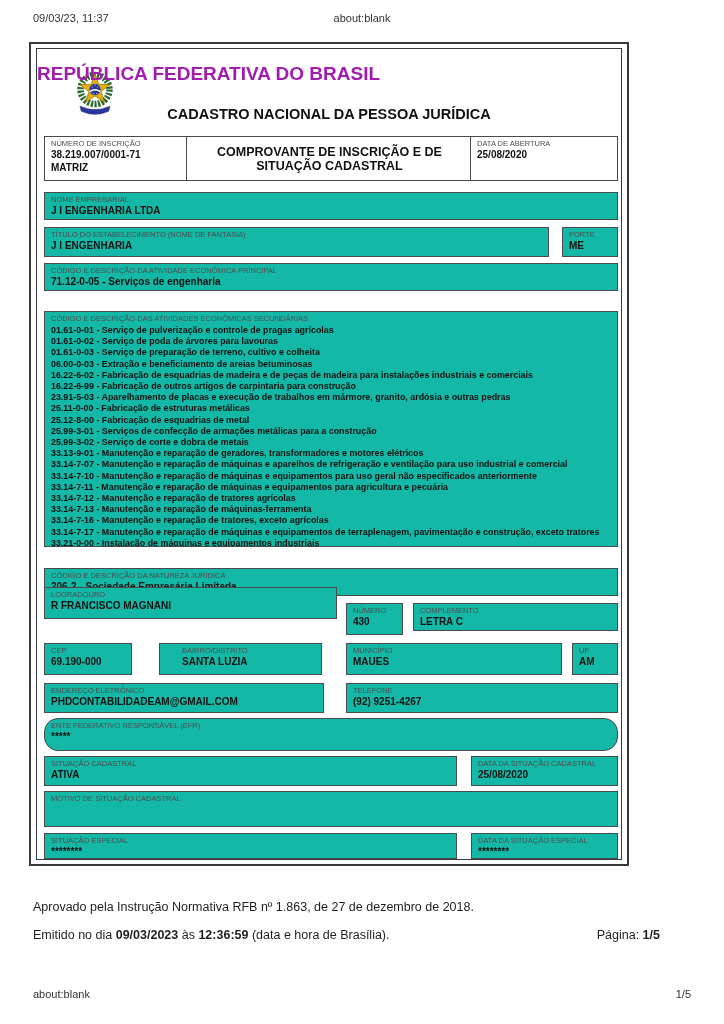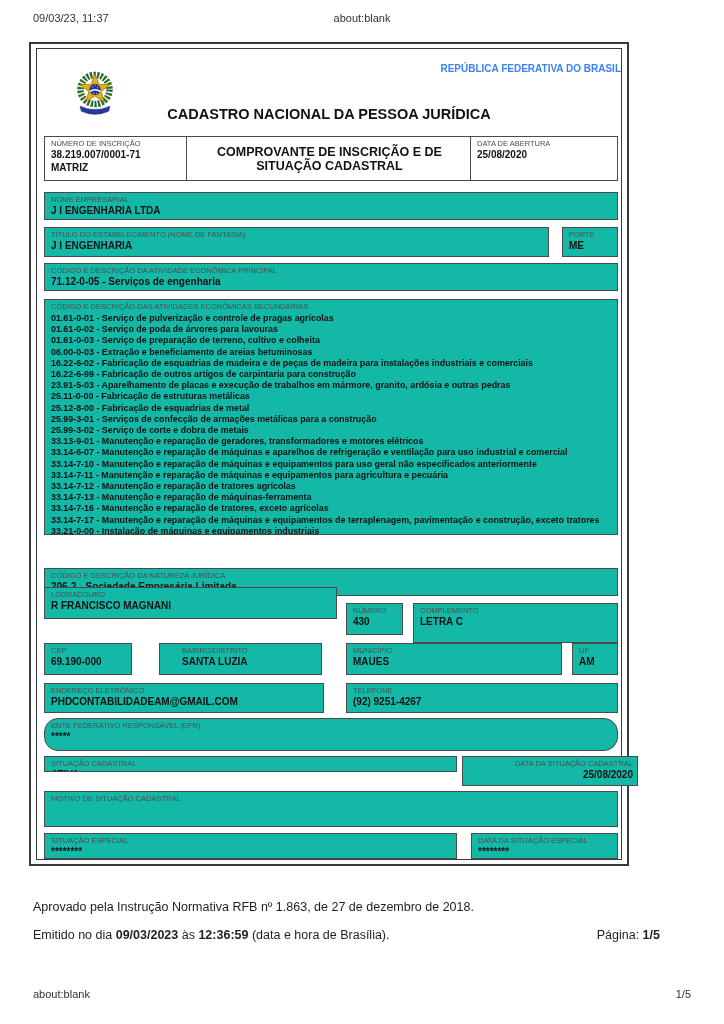--- a/index.html
+++ b/index.html
@@ -18,22 +18,22 @@
   
   .outer{
     position:absolute; left:29px; top:42px; width:600px; height:824px;
     border:2px solid #3a3a3a; box-sizing:border-box;
   }
   .inner{
     position:absolute; left:5px; top:4px; right:5px; bottom:4px;
     border:1px solid #3a3a3a;
   }
   .emblem{position:absolute; left:36px; top:19px; width:44px; height:49px;}
-  .title1{position:absolute; left:0; right:0; top:14px; text-align:right;
-    font-size:10px; font-weight:bold; color:#3b82f6;}
+  .title1{position:absolute; left:0; right:0; top:14px; text-align:left;
+    font-size:19px; font-weight:bold; color:#a21caf;}
   .title2{position:absolute; left:0; right:0; top:57px; text-align:center;
     font-size:14.5px; font-weight:bold; color:#111;}
 
   
   .fbox{
     position:absolute; border:1px solid #4a4a4a; box-sizing:border-box;
     padding:2px 4px 1px 6px; background:#14b8a6; overflow:hidden;
   }
   .flabel{font-size:7.5px; line-height:9px; color:#4d4d4d; white-space:nowrap;}
   .fvalue{font-size:10px; line-height:12px; font-weight:bold; color:#121212; margin-top:1px; white-space:nowrap;}
@@ -112,36 +112,36 @@
       <div class="fbox" style="left:525px; top:178px; width:56px; height:30px;">
         <div class="flabel">PORTE</div>
         <div class="fvalue">ME</div>
       </div>
 
       <div class="fbox" style="left:7px; top:214px; width:574px; height:28px;">
         <div class="flabel">CÓDIGO E DESCRIÇÃO DA ATIVIDADE ECONÔMICA PRINCIPAL</div>
         <div class="fvalue">71.12-0-05 - Serviços de engenharia</div>
       </div>
 
-      <div class="fbox" style="left:7px; top:250px; width:574px; height:236px;">
+      <div class="fbox" style="left:7px; top:262px; width:574px; height:236px;">
         <div class="flabel">CÓDIGO E DESCRIÇÃO DAS ATIVIDADES ECONÔMICAS SECUNDÁRIAS</div>
         <div class="alist">
             <div>01.61-0-01 - Serviço de pulverização e controle de pragas agrícolas</div>
             <div>01.61-0-02 - Serviço de poda de árvores para lavouras</div>
             <div>01.61-0-03 - Serviço de preparação de terreno, cultivo e colheita</div>
             <div>06.00-0-03 - Extração e beneficiamento de areias betuminosas</div>
             <div>16.22-6-02 - Fabricação de esquadrias de madeira e de peças de madeira para instalações industriais e comerciais</div>
             <div>16.22-6-99 - Fabricação de outros artigos de carpintaria para construção</div>
             <div>23.91-5-03 - Aparelhamento de placas e execução de trabalhos em mármore, granito, ardósia e outras pedras</div>
             <div>25.11-0-00 - Fabricação de estruturas metálicas</div>
             <div>25.12-8-00 - Fabricação de esquadrias de metal</div>
             <div>25.99-3-01 - Serviços de confecção de armações metálicas para a construção</div>
             <div>25.99-3-02 - Serviço de corte e dobra de metais</div>
             <div>33.13-9-01 - Manutenção e reparação de geradores, transformadores e motores elétricos</div>
-            <div>33.14-6-07 - Manutenção e reparação de máquinas e aparelhos de refrigeração e ventilação para uso industrial e comercial</div>
+            <div>33.14-7-07 - Manutenção e reparação de máquinas e aparelhos de refrigeração e ventilação para uso industrial e comercial</div>
             <div>33.14-7-10 - Manutenção e reparação de máquinas e equipamentos para uso geral não especificados anteriormente</div>
             <div>33.14-7-11 - Manutenção e reparação de máquinas e equipamentos para agricultura e pecuária</div>
             <div>33.14-7-12 - Manutenção e reparação de tratores agrícolas</div>
             <div>33.14-7-13 - Manutenção e reparação de máquinas-ferramenta</div>
             <div>33.14-7-16 - Manutenção e reparação de tratores, exceto agrícolas</div>
             <div>33.14-7-17 - Manutenção e reparação de máquinas e equipamentos de terraplenagem, pavimentação e construção, exceto tratores</div>
             <div>33.21-0-00 - Instalação de máquinas e equipamentos industriais</div>
           </div>
       </div>
 
@@ -151,21 +151,21 @@
       </div>
 
       <div class="fbox" style="left:7px; top:538px; width:293px; height:32px;">
         <div class="flabel">LOGRADOURO</div>
         <div class="fvalue">R FRANCISCO MAGNANI</div>
       </div>
       <div class="fbox" style="left:309px; top:554px; width:57px; height:32px;">
         <div class="flabel">NÚMERO</div>
         <div class="fvalue">430</div>
       </div>
-      <div class="fbox" style="left:376px; top:554px; width:205px; height:40px;">
+      <div class="fbox" style="left:376px; top:554px; width:205px; height:28px;">
         <div class="flabel">COMPLEMENTO</div>
         <div class="fvalue">LETRA C</div>
       </div>
 
       <div class="fbox" style="left:7px; top:594px; width:88px; height:32px;">
         <div class="flabel">CEP</div>
         <div class="fvalue">69.190-000</div>
       </div>
       <div class="fbox" style="left:122px; top:594px; width:163px; height:32px;padding-left:22px;">
         <div class="flabel">BAIRRO/DISTRITO</div>
@@ -187,25 +187,25 @@
       <div class="fbox" style="left:309px; top:634px; width:272px; height:30px;">
         <div class="flabel">TELEFONE</div>
         <div class="fvalue">(92) 9251-4267</div>
       </div>
 
       <div class="fbox" style="left:7px; top:669px; width:574px; height:33px;border-radius:14px;">
         <div class="flabel">ENTE FEDERATIVO RESPONSÁVEL (EFR)</div>
         <div class="fvalue">*****</div>
       </div>
 
-      <div class="fbox" style="left:7px; top:707px; width:413px; height:16px;">
+      <div class="fbox" style="left:7px; top:707px; width:413px; height:30px;">
         <div class="flabel">SITUAÇÃO CADASTRAL</div>
         <div class="fvalue">ATIVA</div>
       </div>
-      <div class="fbox" style="left:425px; top:707px; width:176px; height:30px;text-align:right;">
+      <div class="fbox" style="left:434px; top:707px; width:147px; height:30px;">
         <div class="flabel">DATA DA SITUAÇÃO CADASTRAL</div>
         <div class="fvalue">25/08/2020</div>
       </div>
 
       <div class="fbox" style="left:7px; top:742px; width:574px; height:36px;">
         <div class="flabel">MOTIVO DE SITUAÇÃO CADASTRAL</div>
         <div class="fvalue"></div>
       </div>
 
       <div class="fbox" style="left:7px; top:784px; width:413px; height:26px;">

